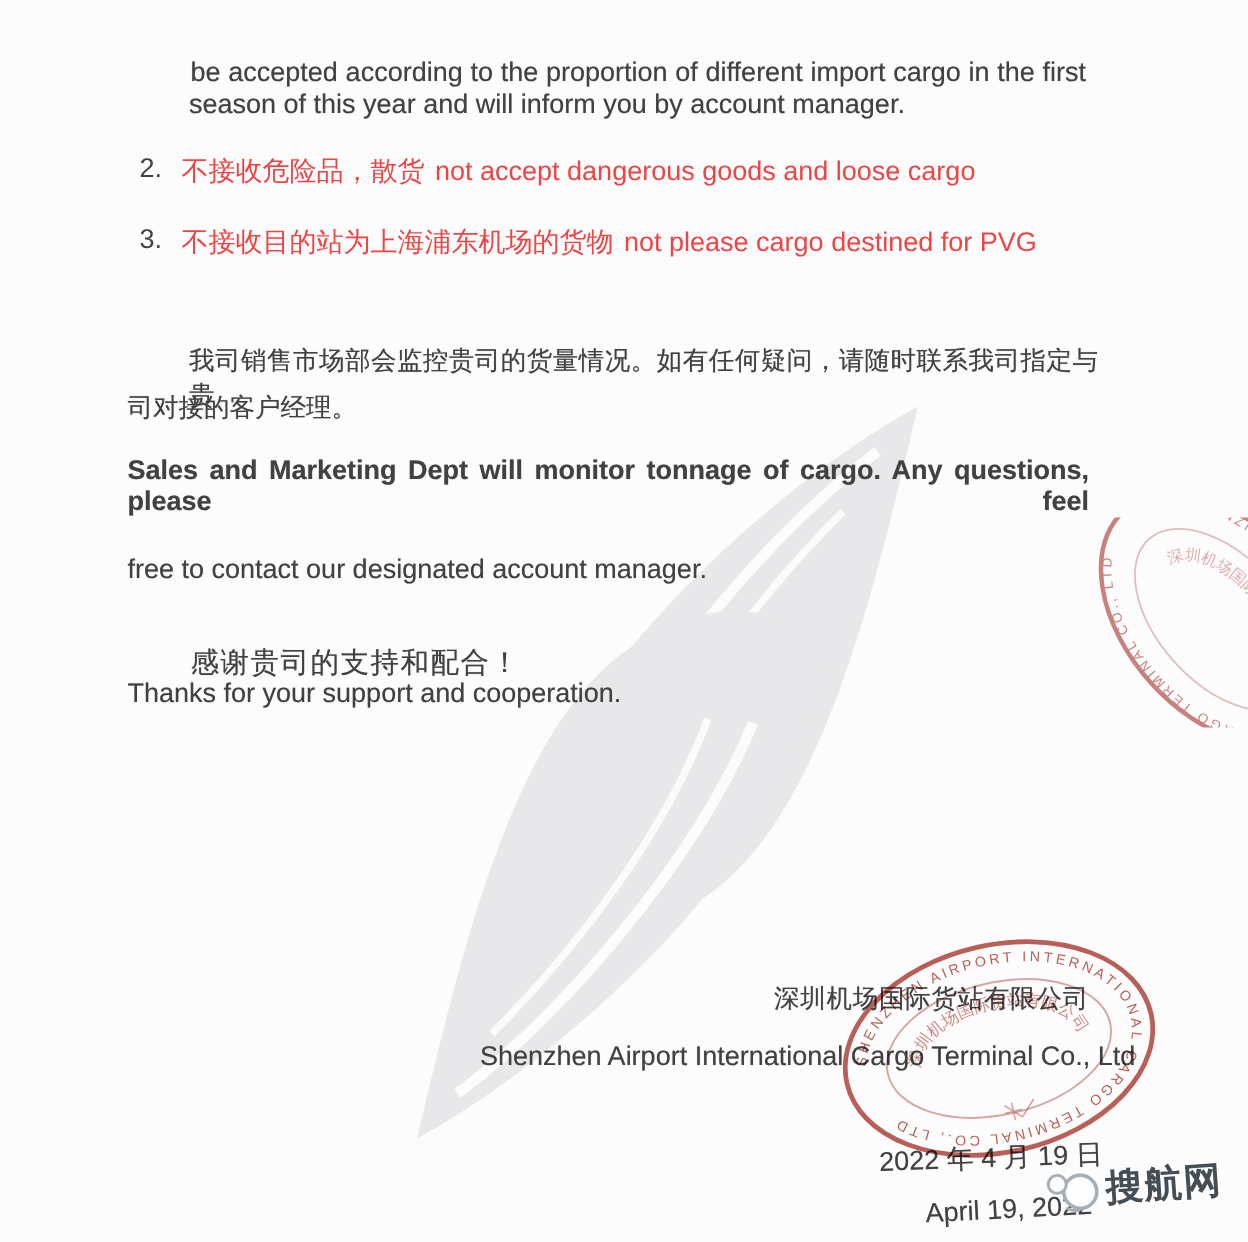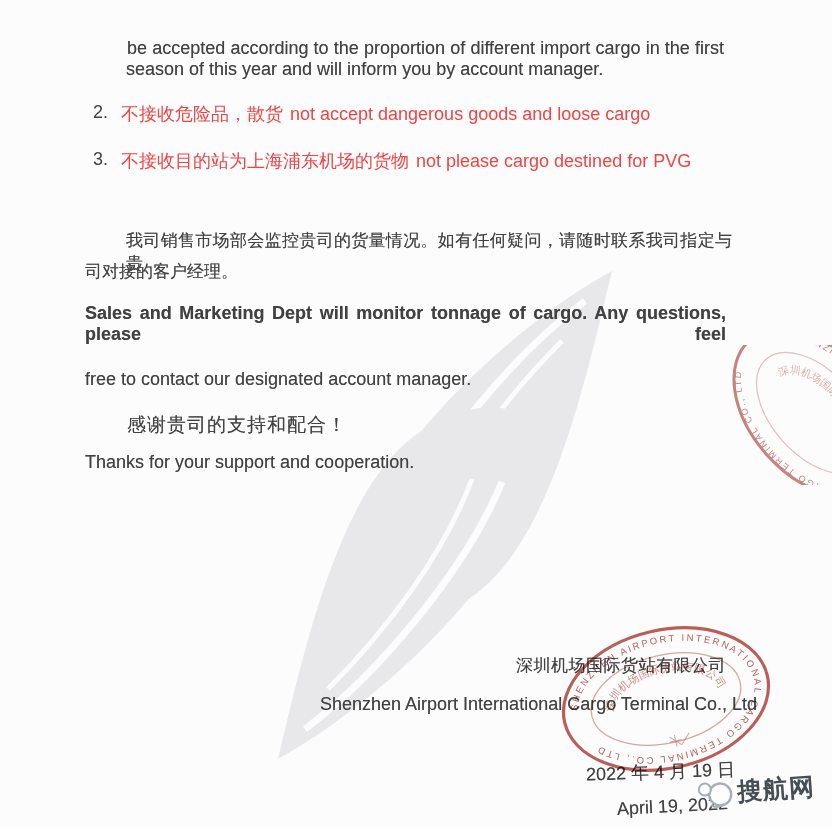--- a/index.html
+++ b/index.html
@@ -22,21 +22,21 @@
   .item-text{position:absolute;left:121px;font-size:18px;color:#ef4444;white-space:nowrap;z-index:1;}
   #item2-num,#item2-text{top:102px;}
   #item3-num,#item3-text{top:149px;}
   .item-text .en{margin-left:7px;}
   
   #pzh-l1{left:126px;top:229px;width:606px;font-size:17px;}
   #pzh-l2{left:85px;top:260px;font-size:17px;}
   #pen-l1{left:85px;top:303px;width:641px;font-size:18px;font-weight:bold;}
   #pen-l2{left:85px;top:341px;font-size:18px;margin-top:28px;}
   
-  #thanks-zh{left:127px;top:412px;font-size:19px;letter-spacing:1px;}
+  #thanks-zh{left:127px;top:429px;font-size:19px;letter-spacing:1px;}
   #thanks-en{left:85px;top:452px;font-size:18px;}
   
   #company-zh{left:516px;top:654px;font-size:17px;letter-spacing:.5px;}
   #company-en{left:320px;top:694px;font-size:18px;}
   #date-zh{left:586px;top:760px;font-size:18px;transform:rotate(-2deg);}
   #date-en{left:617px;top:796px;font-size:18px;transform:rotate(-3deg);}
   
   #wing-watermark{position:absolute;left:240px;top:253px;z-index:0;}
   
   .seal{position:absolute;mix-blend-mode:multiply;z-index:2;}

